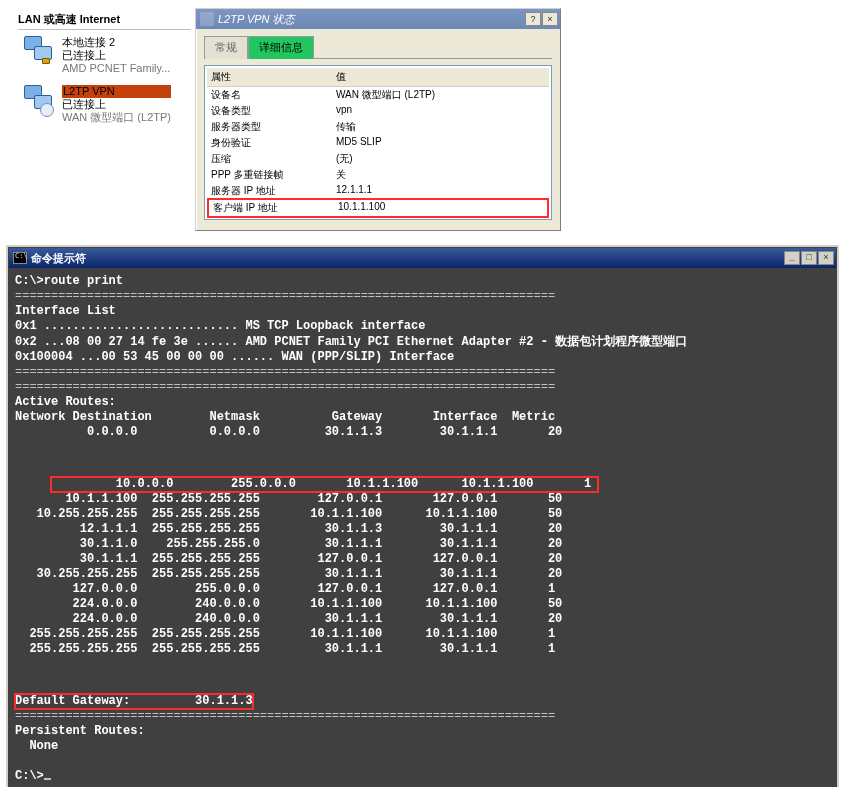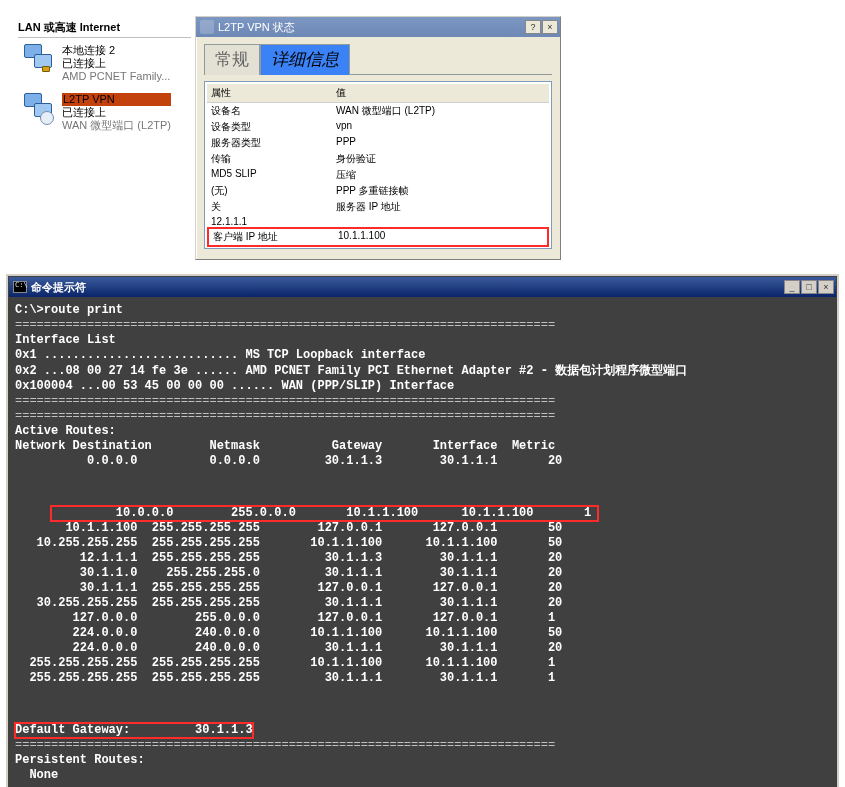--- a/index.html
+++ b/index.html
@@ -6,21 +6,21 @@
   body {
     margin: 0;
     font-family: "Tahoma", "SimSun", "MS Sans Serif", sans-serif;
     font-size: 11px;
     background: #fff;
     width: 845px;
   }
   
   .upper {
     display: flex;
-    padding: 16px 0 10px 0;
+    padding: 8px 0 10px 0;
   }
   .netcol {
     width: 195px;
     padding: 4px 0 0 18px;
   }
   .section-hdr {
     font-weight: bold;
     font-size: 11px;
     color: #000;
     padding-bottom: 2px;
@@ -67,34 +67,34 @@
     position: relative;
     margin-left: 0;
   }
   .dlg-title {
     display:flex;align-items:center;
     background: linear-gradient(#7d97c3,#6d88b5);
     color:#fff;height:20px;padding:0 2px 0 4px;font-size:11px;
   }
   .dlg-title .tico{width:14px;height:14px;margin-right:4px;position:relative;}
   .dlg-title .tico::before{content:"";position:absolute;inset:0;background:#fff3;border-radius:2px;}
-  .dlg-title .ttxt{flex:1;}
+  .dlg-title .ttxt{flex:1;font-style:italic;}
   .dlg-title .tbtns{display:flex;gap:1px;}
   .dlg-title .tbtn{
     width:16px;height:14px;background:#ece9d8;border:1px solid #888;
     display:flex;align-items:center;justify-content:center;font-family:"Marlett","Arial";font-size:9px;color:#333;
   }
   .dlg-body{padding:6px 8px 10px 8px;}
   .tabs{display:flex;border-bottom:1px solid #919b9c;margin-bottom:6px;}
   .tab{
     padding:3px 10px 4px;border:1px solid #919b9c;border-bottom:none;
-    background:#ece9d8;margin-right:0;position:relative;top:1px;font-size:17px;
+    background:#ece9d8;margin-right:0;position:relative;top:1px;font-size:11px;
   }
   .tab.inactive{background:#e3e1d4;color:#666;}
-  .tab.active{background:#3b82f6;z-index:1;font-style:italic;}
+  .tab.active{background:#22c55e;z-index:1;}
   .propbox{
     border:1px solid #7f9db9;background:#fff;padding:2px;
   }
   .propgrid{display:grid;grid-template-columns:125px 1fr;font-size:10px;}
   .propgrid .hdr{
     background:#ece9d8;padding:2px 4px;border-bottom:1px solid #cfcfcf;font-weight:normal;
   }
   .propgrid .cell{padding:1px 4px;}
   
   .row-hl-wrap{grid-column:1 / -1;display:grid;grid-template-columns:125px 1fr;border:2px solid #ff2a2a;margin:-1px 0;}
@@ -103,21 +103,21 @@
   
   .cmdwin{
     margin:4px 6px 0 6px;
     border:2px solid #d4d0c8;background:#d4d0c8;
     box-shadow:0 0 0 1px #808080 inset;
   }
   .cmdwin-inner{border:1px solid #404040;}
   .cmd-title{
     display:flex;align-items:center;height:20px;
     background:linear-gradient(#3a5b9b,#0a246a);
-    color:#fff;padding:0 2px 0 4px;font-size:11px;font-weight:bold;
+    color:#fff;padding:0 2px 0 4px;font-size:11px;font-weight:bold;font-family:Liberation Mono, monospace;
   }
   .cmd-title .cico{
     width:14px;height:12px;background:#000;border:1px solid #888;margin-right:4px;position:relative;
   }
   .cmd-title .cico::after{content:"C:\\";position:absolute;left:1px;top:-1px;font-size:7px;color:#ddd;font-weight:normal;font-family:monospace;}
   .cmd-title .ttxt{flex:1;}
   .cmd-title .tbtns{display:flex;gap:1px;}
   .cmd-title .tbtn{
     width:16px;height:14px;background:#d4d0c8;border:1px solid #888;
     display:flex;align-items:center;justify-content:center;font-size:9px;color:#333;font-weight:normal;
@@ -186,21 +186,20 @@
       <div class="propbox">
         <div class="propgrid" id="propgrid">
           <div class="hdr">属性</div>
           <div class="hdr">值</div>
 
         <div class="cell">设备名</div>
             <div class="cell">WAN 微型端口 (L2TP)</div>
             <div class="cell">设备类型</div>
             <div class="cell">vpn</div>
             <div class="cell">服务器类型</div>
-            <div class="cell">PPP</div>
             <div class="cell">传输</div>
             <div class="cell">身份验证</div>
             <div class="cell">MD5 SLIP</div>
             <div class="cell">压缩</div>
             <div class="cell">(无)</div>
             <div class="cell">PPP 多重链接帧</div>
             <div class="cell">关</div>
             <div class="cell">服务器 IP 地址</div>
             <div class="cell">12.1.1.1</div>
             <div class="row-hl-wrap">

